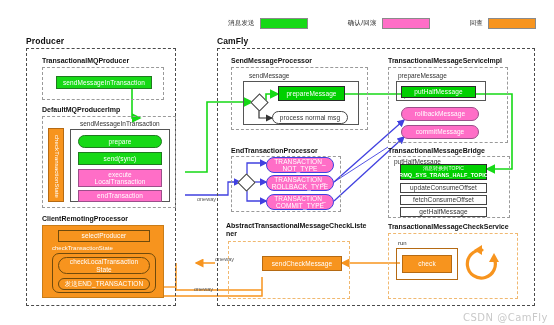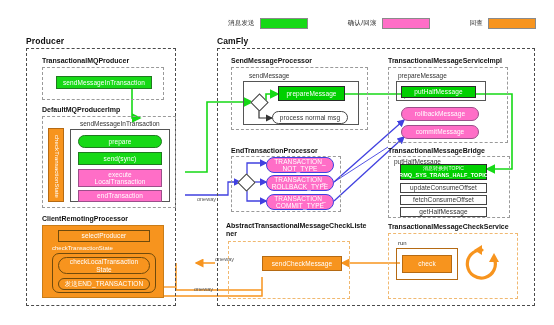--- a/index.html
+++ b/index.html
@@ -252,13 +252,14 @@
   <svg style="position:absolute; left:462px; top:244px; width:40px; height:40px;" viewBox="0 0 40 40">
     <path d="M32,14 A14,14 0 1,1 20,6" fill="none" stroke="#f7941e" stroke-width="3.2" stroke-linecap="round"></path>
     <path d="M20,1 L20,11 L12,6 z" fill="#f7941e"></path>
     <path d="M32,9 L37,18 L27,18 z" fill="#f7941e"></path>
   </svg>
 
   <div class="wirelabel" style="left:197px; top:196px;">oneway</div>
   <div class="wirelabel" style="left:215px; top:256px;">oneway</div>
   <div class="wirelabel" style="left:194px; top:286px;">oneway</div>
 
+  <div class="watermark">CSDN @CamFly</div>
 </div>
 
 </body></html>

